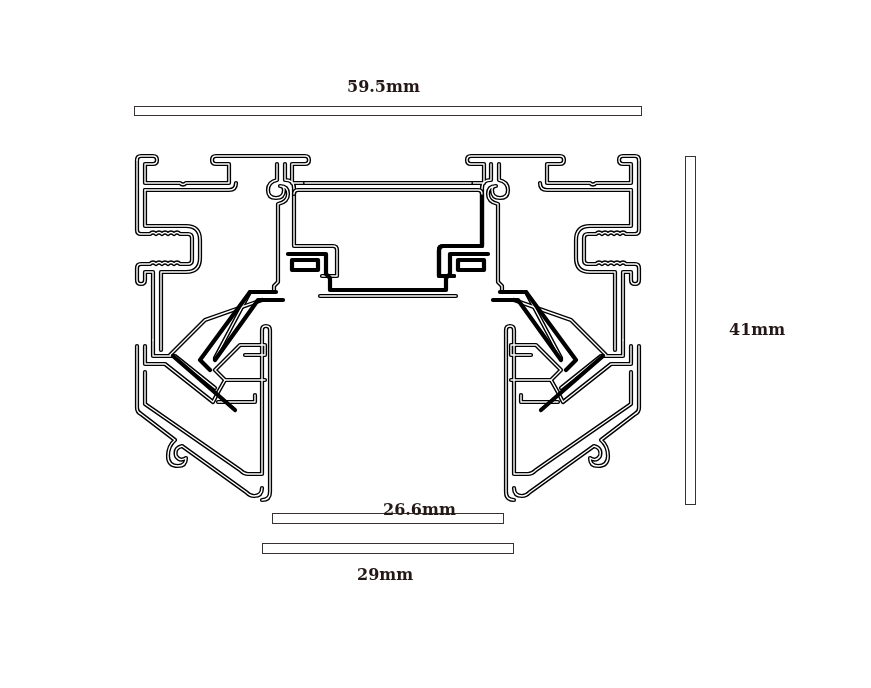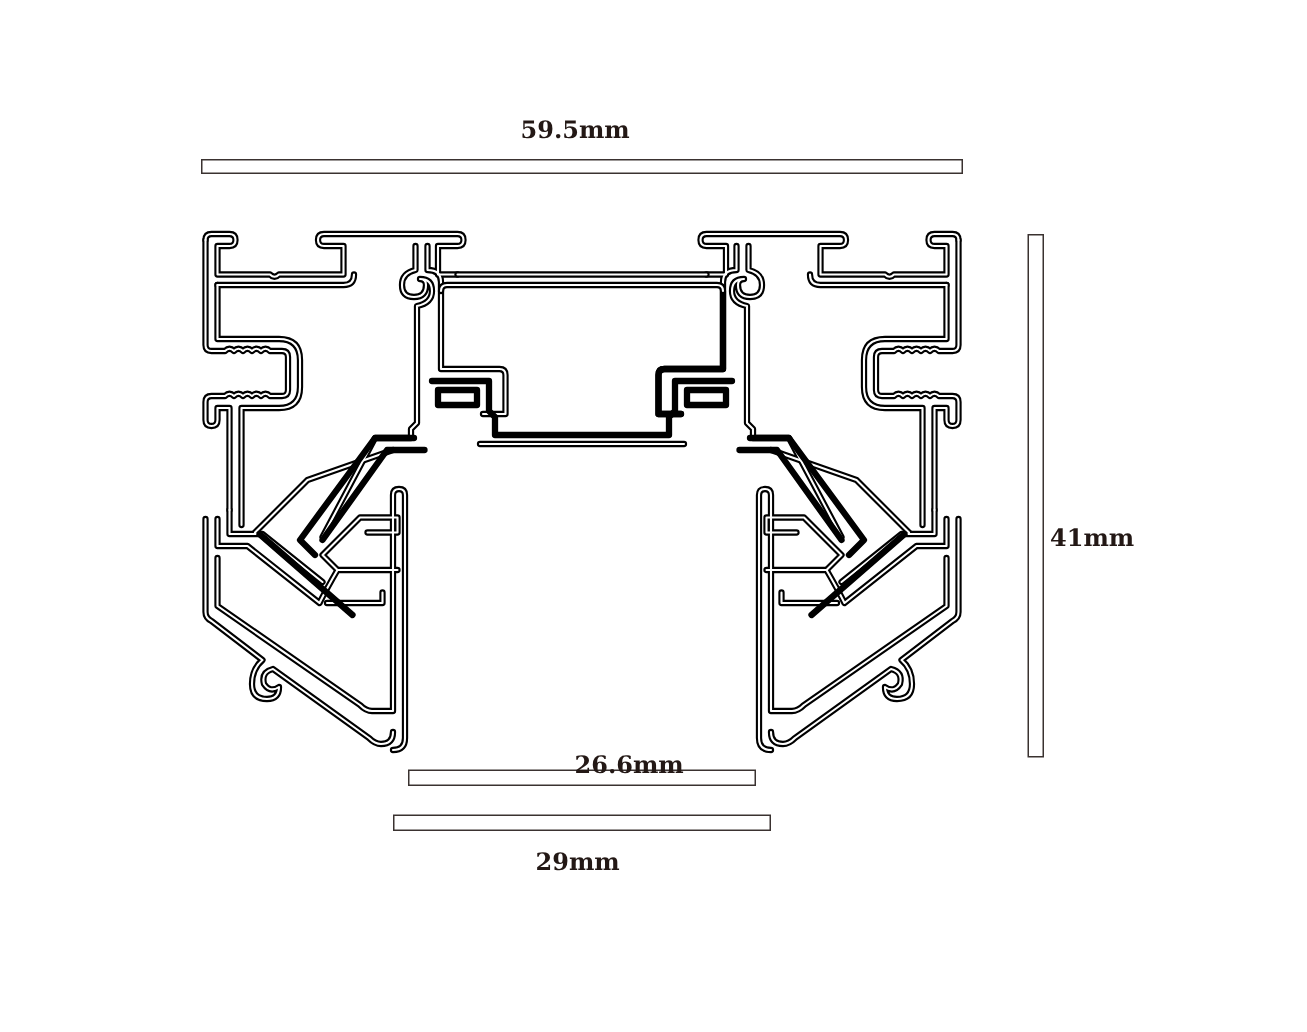--- a/index.html
+++ b/index.html
@@ -83,21 +83,21 @@
       <path class="prof" d="M276 292 L250 292 L200 360 L210 370"></path>
       <path class="prof" d="M283 300 L258 300 L215 360"></path>
       <path class="prof" d="M173 356 L235 410"></path>
     </g>
   </svg>
 
   <div class="dim-label" style="left:347px; top:77px;">59.5mm</div>
   <div class="dim-bar" style="left:134px; top:106px; width:508px; height:10px;"></div>
 
   <div class="dim-bar" style="left:685px; top:156px; width:11px; height:349px;"></div>
-  <div class="dim-label" style="left:700px; top:320px;margin-top:29px;">41mm</div>
+  <div class="dim-label" style="left:729px; top:320px;">41mm</div>
 
   <div class="dim-bar" style="left:272px; top:513px; width:232px; height:11px;"></div>
   <div class="dim-label" style="left:347px; top:500px;margin-left:36px;">26.6mm</div>
 
   <div class="dim-bar" style="left:262px; top:543px; width:252px; height:11px;"></div>
   <div class="dim-label" style="left:357px; top:565px;text-align:right;">29mm</div>
 
 </div>
 
 </body></html>

